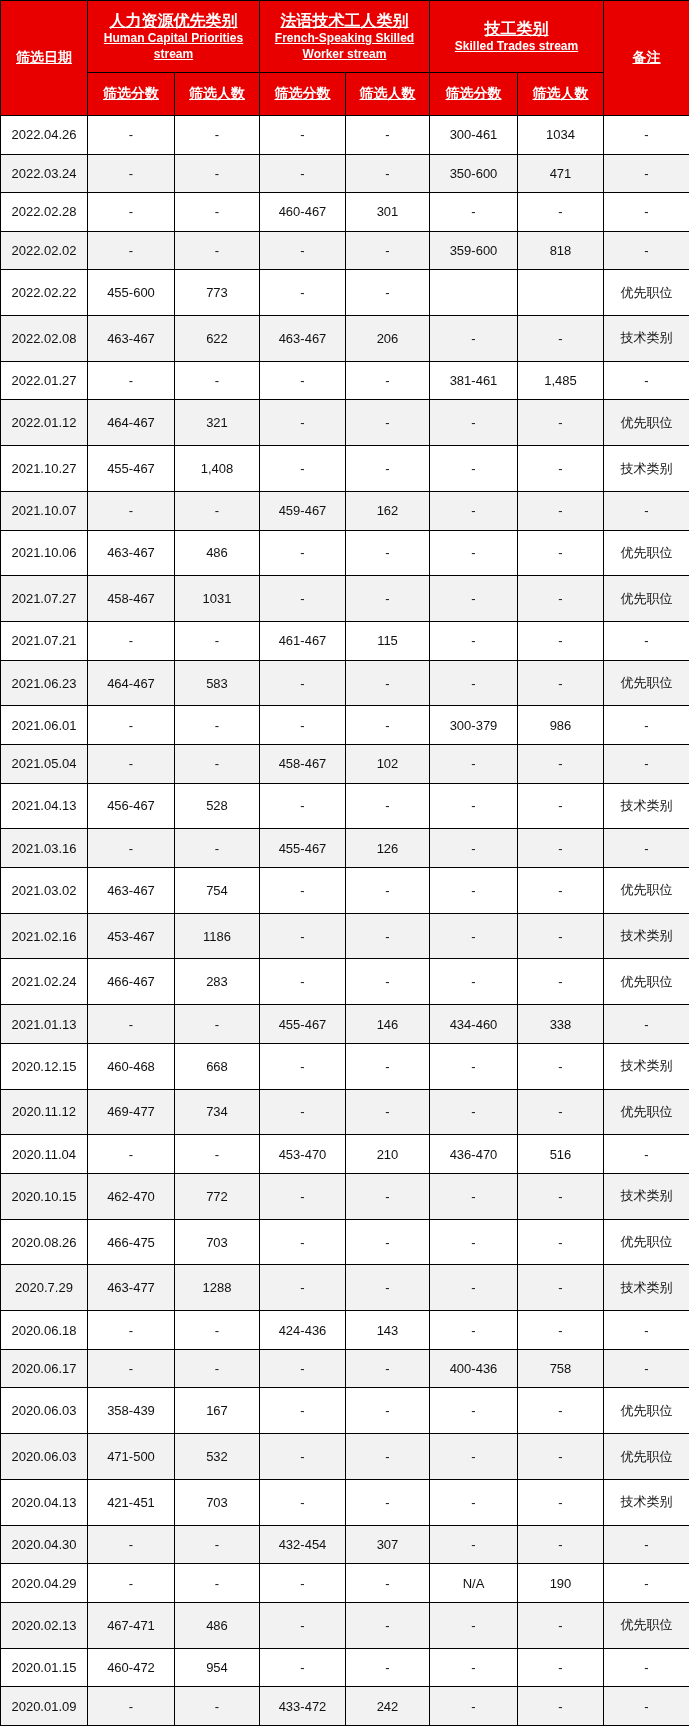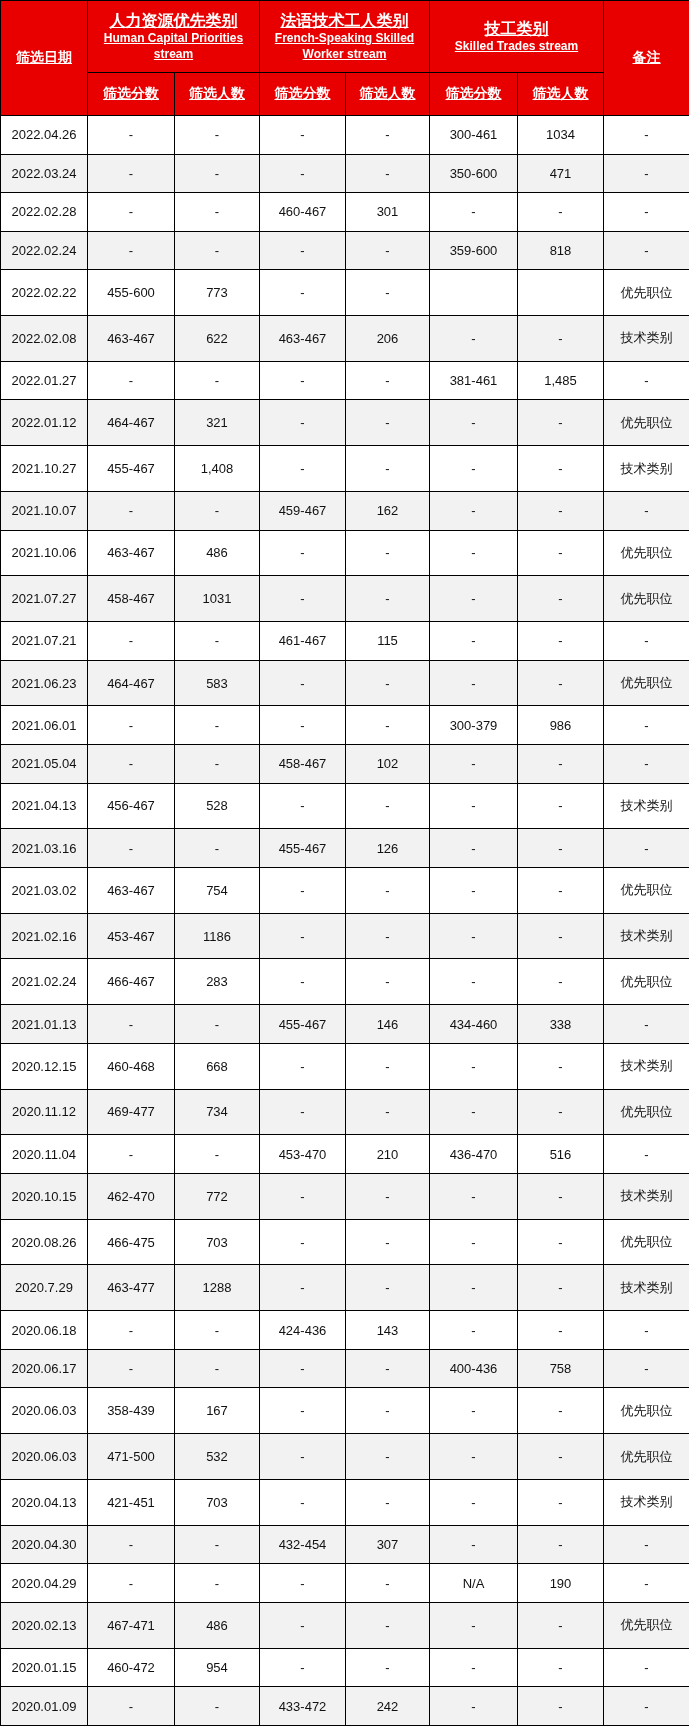--- a/index.html
+++ b/index.html
@@ -112,21 +112,21 @@
         <td>2022.02.28</td>
         <td>-</td>
         <td>-</td>
         <td>460-467</td>
         <td>301</td>
         <td>-</td>
         <td>-</td>
         <td>-</td>
       </tr>
       <tr>
-        <td>2022.02.24</td>
+        <td>2022.02.02</td>
         <td>-</td>
         <td>-</td>
         <td>-</td>
         <td>-</td>
         <td>359-600</td>
         <td>818</td>
         <td>-</td>
       </tr>
       <tr>
         <td>2022.02.22</td>

